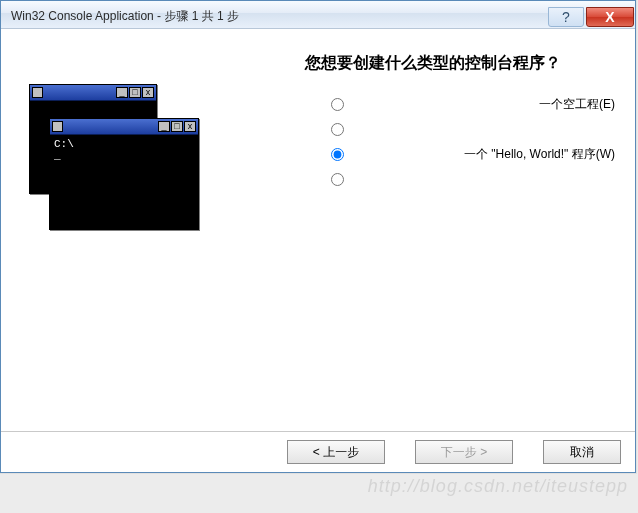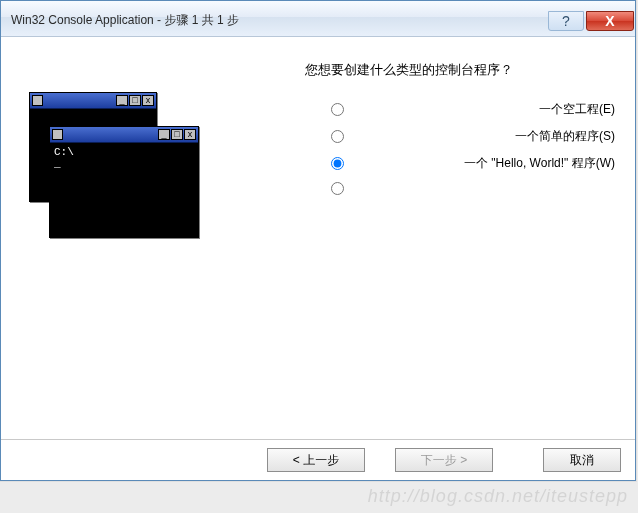--- a/index.html
+++ b/index.html
@@ -12,21 +12,21 @@
       height: 513px;
       overflow: hidden;
     }
     .dialog {
       width: 636px;
       border: 1px solid #5a8ab8;
       box-shadow: 0 0 0 1px rgba(0,0,0,.05);
       background: #fff;
     }
     .titlebar {
-      height: 36px;
+      height: 28px;
       background: linear-gradient(#f7fbff, #e4ecf7 45%, #d6e2f0 46%, #e8f0fa);
       border-bottom: 1px solid #b8c7d8;
       display: flex;
       align-items: center;
       padding: 4px 0 0 10px;
       color: #2b2b2b;
     }
     .titlebar .title { flex: 1; }
     .titlebar .win-btns { display: flex; }
     .win-btn {
@@ -48,21 +48,21 @@
     .left-pane {
       width: 278px;
       background: #fff;
       padding: 55px 0 0 28px;
     }
     .right-pane {
       flex: 1;
       padding: 24px 20px 0 26px;
       background: #fff;
     }
-    .prompt { font-weight: normal; font-size: 13px; margin-bottom: 22px; }
+    .prompt { font-weight: bold; font-size: 16px; margin-bottom: 22px; }
     .opt-list { padding-left: 26px; }
     .opt { margin-bottom: 10px; display: flex; align-items: center; justify-content: space-between; }
     .opt input { margin:0 8px 0 0; }
     .buttons {
       height: 40px;
       display: flex;
       align-items: center;
       justify-content: flex-end;
       padding: 0 14px 0 0;
       background: #fff;
@@ -75,21 +75,21 @@
       font-size: 12px;
       font-family: inherit;
       padding: 0 6px;
       cursor: pointer;
     }
     .btn.primary {
       border: 1px solid #3e7ab5;
       box-shadow: 0 0 0 1px #b5d5f3 inset;
     }
     .btn:disabled { color:#9a9a9a; cursor:default; }
-    .btn.cancel { min-width: 78px; margin-left: 20px; }
+    .btn.cancel { min-width: 78px; }
 
     
     .ill { position: relative; width: 170px; height: 140px; }
     .cwin {
       position: absolute;
       border: 1px solid #000;
       background: #000;
       box-shadow: 1px 1px 0 #808080;
     }
     .cwin.back { left:0; top:0; width:128px; height:110px; }
@@ -108,21 +108,21 @@
     .cwin .tb .sp { flex:1; }
     .cwin .tb .wb {
       width:12px;height:11px;background:#c0c0c0;border:1px solid #000;margin-left:1px;
       font-size:9px;line-height:9px;text-align:center;color:#000;font-family:Arial;
     }
     .cwin .body {
       background:#000;color:#fff;font-family:"Courier New",monospace;
       font-size:11px;padding:3px 4px;height:calc(100% - 16px);
     }
     .watermark {
-      position: fixed; right: 10px; bottom: 6px;
+      position: fixed; right: 10px; bottom: 16px;
       color: rgba(120,120,120,.2); font-size: 18px; letter-spacing:1px;
       font-style: italic; font-family: Arial;
       pointer-events:none;
     }
   </style>
 </head>
 <body>
 
 <div class="dialog">
   <div class="titlebar">
@@ -164,21 +164,20 @@
 
     <div class="right-pane">
       <div class="prompt">您想要创建什么类型的控制台程序？</div>
       <div class="opt-list">
         <label class="opt">
           <input type="radio" name="apptype" style="">
           <span>一个空工程(E)</span>
         </label>
         <label class="opt">
           <input type="radio" name="apptype" style="">
-          <span>一个简单的程序(S)</span>
         </label>
         <label class="opt">
           <input type="radio" name="apptype" checked="" style="">
           <span>一个 "Hello, World!" 程序(W)</span>
         </label>
         <label class="opt">
           <input type="radio" name="apptype" style="">
         </label>
       </div>
     </div>

